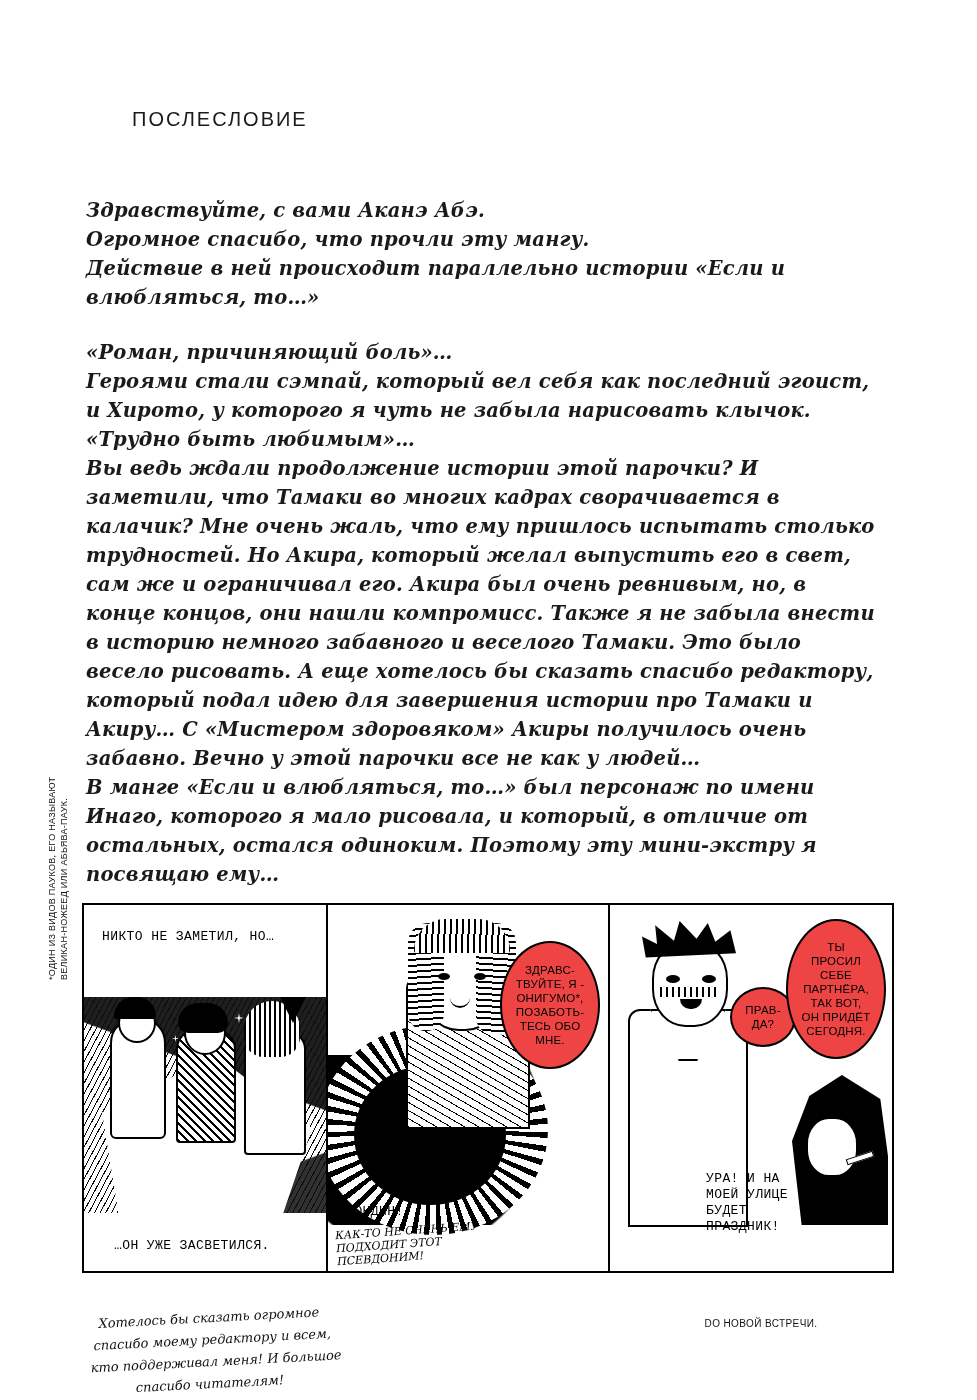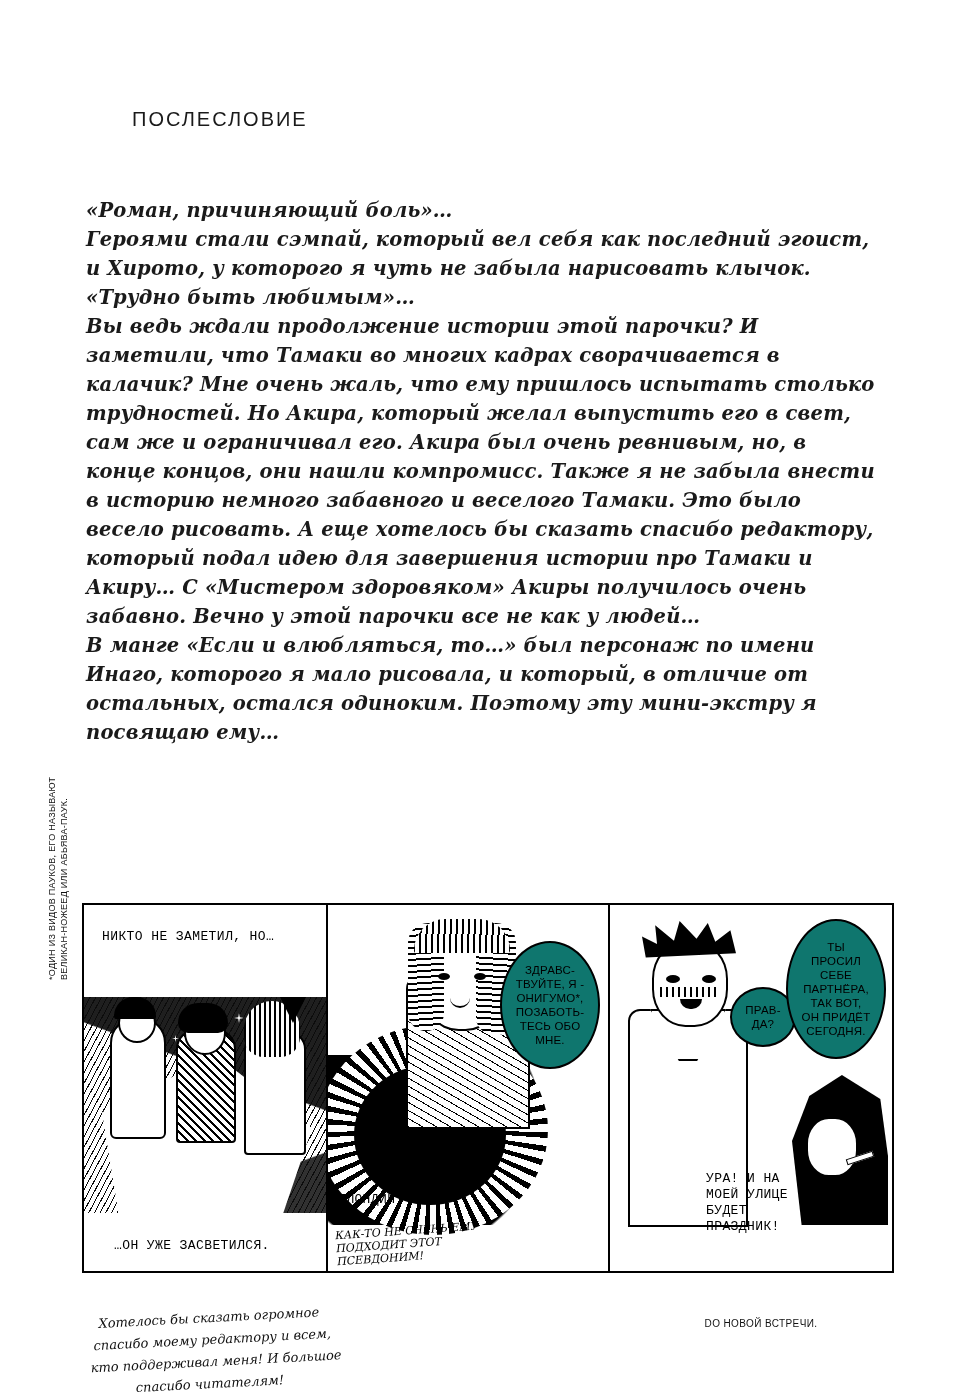--- a/index.html
+++ b/index.html
@@ -83,21 +83,21 @@
     font-size: 9px;
     line-height: 12px;
     letter-spacing: 0.3px;
     color: #111;
     text-align: left;
   }
 
   
   .bubble {
     position: absolute;
-    background: #0f766e;
+    background: #ef4444;
     border: 2px solid #000;
     border-radius: 50% / 50%;
     font-family: "Liberation Sans", sans-serif;
     font-size: 11.5px;
     line-height: 14px;
     text-align: center;
     color: #000;
     display: flex;
     align-items: center;
     justify-content: center;
@@ -347,20 +347,23 @@
     color: #111;
     text-align: center;
   }
 </style>
 </head>
 <body>
 
 <div class="page-title">ПОСЛЕСЛОВИЕ</div>
 
 <div class="afterword">
+  <p style="white-space: pre-wrap;">Здравствуйте, с вами Аканэ Абэ.
+Огромное спасибо, что прочли эту мангу.
+Действие в ней происходит параллельно истории «Если и влюбляться, то…»</p>
   <p style="white-space: pre-wrap;">«Роман, причиняющий боль»…
 Героями стали сэмпай, который вел себя как последний эгоист, и Хирото, у которого я чуть не забыла нарисовать клычок.
 «Трудно быть любимым»…
 Вы ведь ждали продолжение истории этой парочки? И заметили, что Тамаки во многих кадрах сворачивается в калачик? Мне очень жаль, что ему пришлось испытать столько трудностей. Но Акира, который желал выпустить его в свет, сам же и ограничивал его. Акира был очень ревнивым, но, в конце концов, они нашли компромисс. Также я не забыла внести в историю немного забавного и веселого Тамаки. Это было весело рисовать. А еще хотелось бы сказать спасибо редактору, который подал идею для завершения истории про Тамаки и Акиру… С «Мистером здоровяком» Акиры получилось очень забавно. Вечно у этой парочки все не как у людей…
 В манге «Если и влюбляться, то…» был персонаж по имени Инаго, которого я мало рисовала, и который, в отличие от остальных, остался одиноким. Поэтому эту мини-экстру я посвящаю ему…</p>
 </div>
 
 <div class="side-note">*ОДИН ИЗ ВИДОВ ПАУКОВ, ЕГО НАЗЫВАЮТ ВЕЛИКАН-НОЖЕЕД ИЛИ АБЬЯВА-ПАУК.</div>
 
 <div class="strip">
@@ -396,21 +399,21 @@
     <div class="ink p2-hair-top"></div>
     <div class="ink p2-eye-l"></div>
     <div class="ink p2-eye-r"></div>
     <div class="ink p2-mouth"></div>
     <div class="bubble" style="left:172px; top:36px; width:100px; height:128px; white-space: pre-line;">ЗДРАВС-
 ТВУЙТЕ, Я -
 ОНИГУМО*,
 ПОЗАБОТЬ-
 ТЕСЬ ОБО
 МНЕ.</div>
-    <div class="caption-box" style="left:10px; bottom:64px;text-align:right;">БЛОНДИН!</div>
+    <div class="caption-box" style="left:10px; bottom:52px;text-align:right;">БЛОНДИН!</div>
     <div class="handwrite" style="left:8px; bottom:10px; width:210px; white-space: pre-line; transform: rotate(-4deg);">КАК-ТО НЕ ОЧЕНЬ ЕМУ
 ПОДХОДИТ ЭТОТ
 ПСЕВДОНИМ!</div>
   </div>
 
   <div class="panel p3">
     <div class="ink p3-fig"></div>
     <div class="ink p3-collar"></div>
     <div class="ink p3-head"></div>
     <div class="ink p3-hair"></div>

